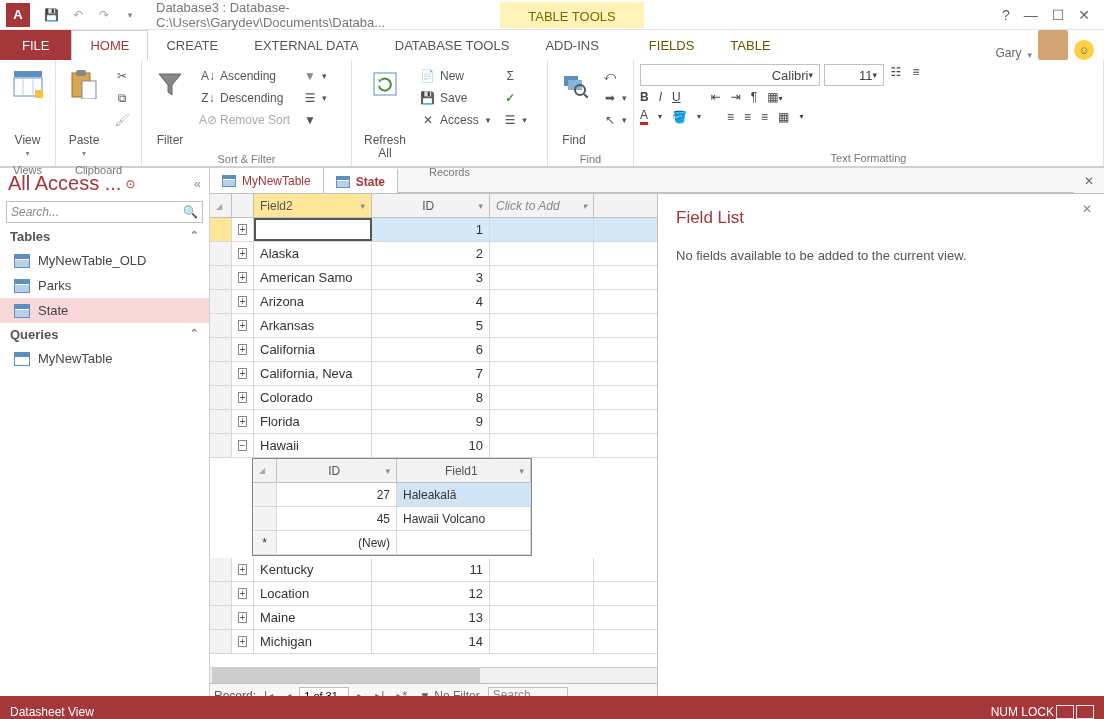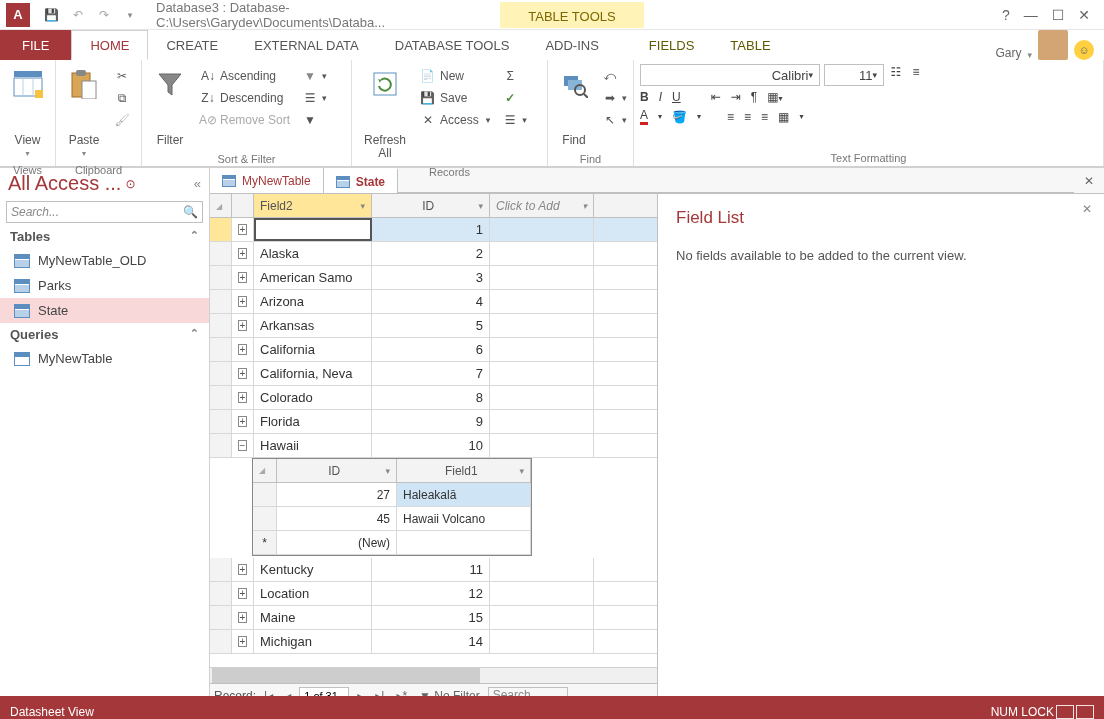--- a/index.html
+++ b/index.html
@@ -571,21 +571,21 @@
               <div class="ds-cell c-f2">Location</div>
               <div class="ds-cell num c-id">12</div>
               <div class="ds-cell c-add"></div>
             </div>
           <div class="ds-row">
               <div class="ds-cell selcell c-sel"></div>
               <div class="ds-cell expand c-exp">
                 <span class="expbox">+</span>
               </div>
               <div class="ds-cell c-f2">Maine</div>
-              <div class="ds-cell num c-id">15</div>
+              <div class="ds-cell num c-id">13</div>
               <div class="ds-cell c-add"></div>
             </div>
           <div class="ds-row">
               <div class="ds-cell selcell c-sel"></div>
               <div class="ds-cell expand c-exp">
                 <span class="expbox">+</span>
               </div>
               <div class="ds-cell c-f2">Michigan</div>
               <div class="ds-cell num c-id">14</div>
               <div class="ds-cell c-add"></div>

